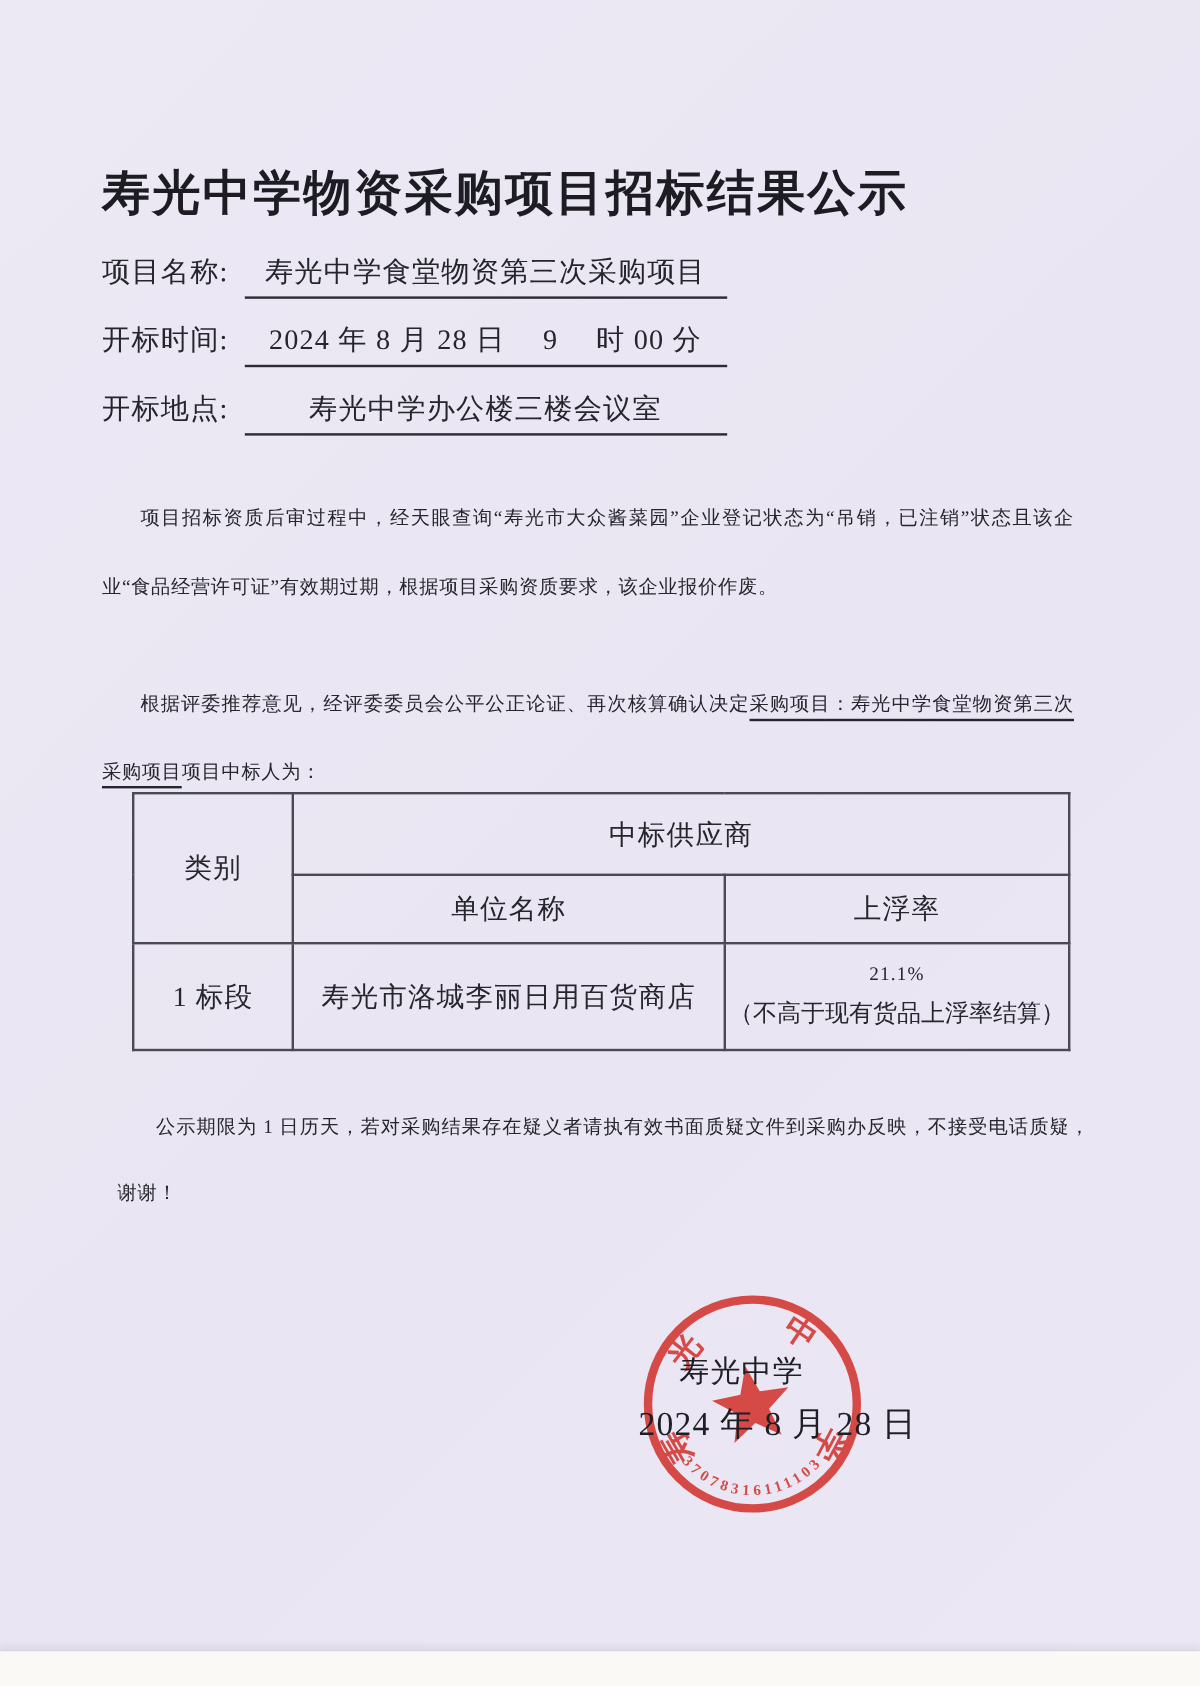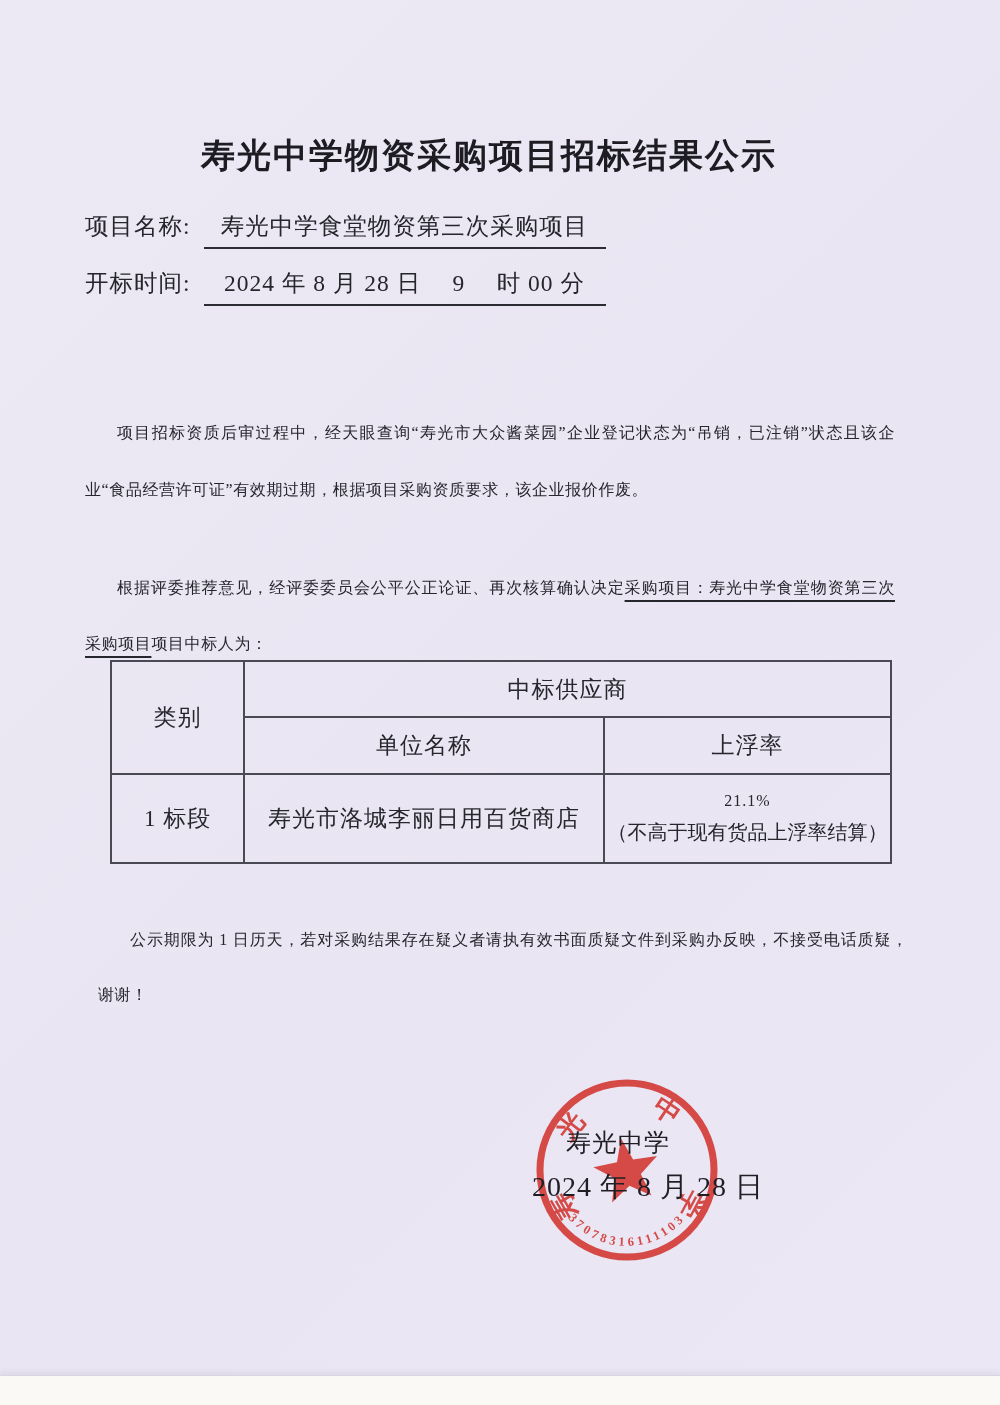--- a/index.html
+++ b/index.html
@@ -7,21 +7,21 @@
   body { font-family: "Liberation Serif", "DejaVu Serif", serif; }
 
   .page {
     position: absolute; left: 0; top: 0; width: 1000px; height: 1405px;
     background: linear-gradient(135deg, #ece9f5 0%, #e9e5f2 55%, #ebe7f4 100%);
     color: #25252c; overflow: hidden;
   }
 
   .doc-title {
     position: absolute; top: 133px; left: 85px; width: 808px;
-    text-align: center; font-size: 34px; font-weight: bold;
+    text-align: left; font-size: 40px; font-weight: bold;
     letter-spacing: 2px; color: #1c1c22;
   }
 
   .field-row { position: absolute; left: 85px; font-size: 23.5px; white-space: nowrap; }
   .field-row.r1 { top: 210px; }
   .field-row.r2 { top: 267px; }
   .field-row.r3 { top: 324px; }
   .field-label { display: inline-block; letter-spacing: 1px; }
   .field-value {
     display: inline-block; margin-left: 13px; width: 402px;
@@ -42,21 +42,21 @@
 
   table.result-table {
     position: absolute; left: 110px; top: 660px; width: 780px;
     border-collapse: collapse; table-layout: fixed;
     font-size: 23px; color: #26262d;
   }
   table.result-table td {
     border: 2px solid #4a4a54; text-align: center; vertical-align: middle;
     letter-spacing: 1px;
   }
-  tr.hrow1 td { height: 56px; }
+  tr.hrow1 td { height: 68px; }
   tr.hrow2 td { height: 57px; }
   tr.drow td { height: 89px; }
   .rate-main { font-size: 16px; margin-bottom: 9px; }
   .rate-note { font-size: 20px; letter-spacing: 0; }
 
   .stamp {
     position: absolute; left: 531px; top: 1074px; width: 192px; height: 192px;
     opacity: 0.88; mix-blend-mode: multiply; z-index: 1;
   }
   .stamp text { font-family: "Liberation Serif", "DejaVu Serif", serif; }
@@ -83,20 +83,23 @@
 
 <div class="page">
 
   <div class="doc-title">寿光中学物资采购项目招标结果公示</div>
 
   <div class="field-row r1">
     <span class="field-label">项目名称:</span><span class="field-value">寿光中学食堂物资第三次采购项目</span>
   </div>
   <div class="field-row r2">
     <span class="field-label">开标时间:</span><span class="field-value">2024 年 8 月 28 日　 9 　时 00 分</span>
+  </div>
+  <div class="field-row r3">
+    <span class="field-label">开标地点:</span><span class="field-value">寿光中学办公楼三楼会议室</span>
   </div>
 
   <p class="para indent p1">项目招标资质后审过程中，经天眼查询“寿光市大众酱菜园”企业登记状态为“吊销，已注销”状态且该企业“食品经营许可证”有效期过期，根据项目采购资质要求，该企业报价作废。</p>
 
   <p class="para indent p2"><span>根据评委推荐意见，经评委委员会公平公正论证、再次核算确认决定</span><span class="u-run">采购项目：寿光中学食堂物资第三次采购项目</span><span>项目中标人为：</span></p>
 
   <table class="result-table">
     <colgroup>
         <col style="width:133px">
         <col style="width:360px">

